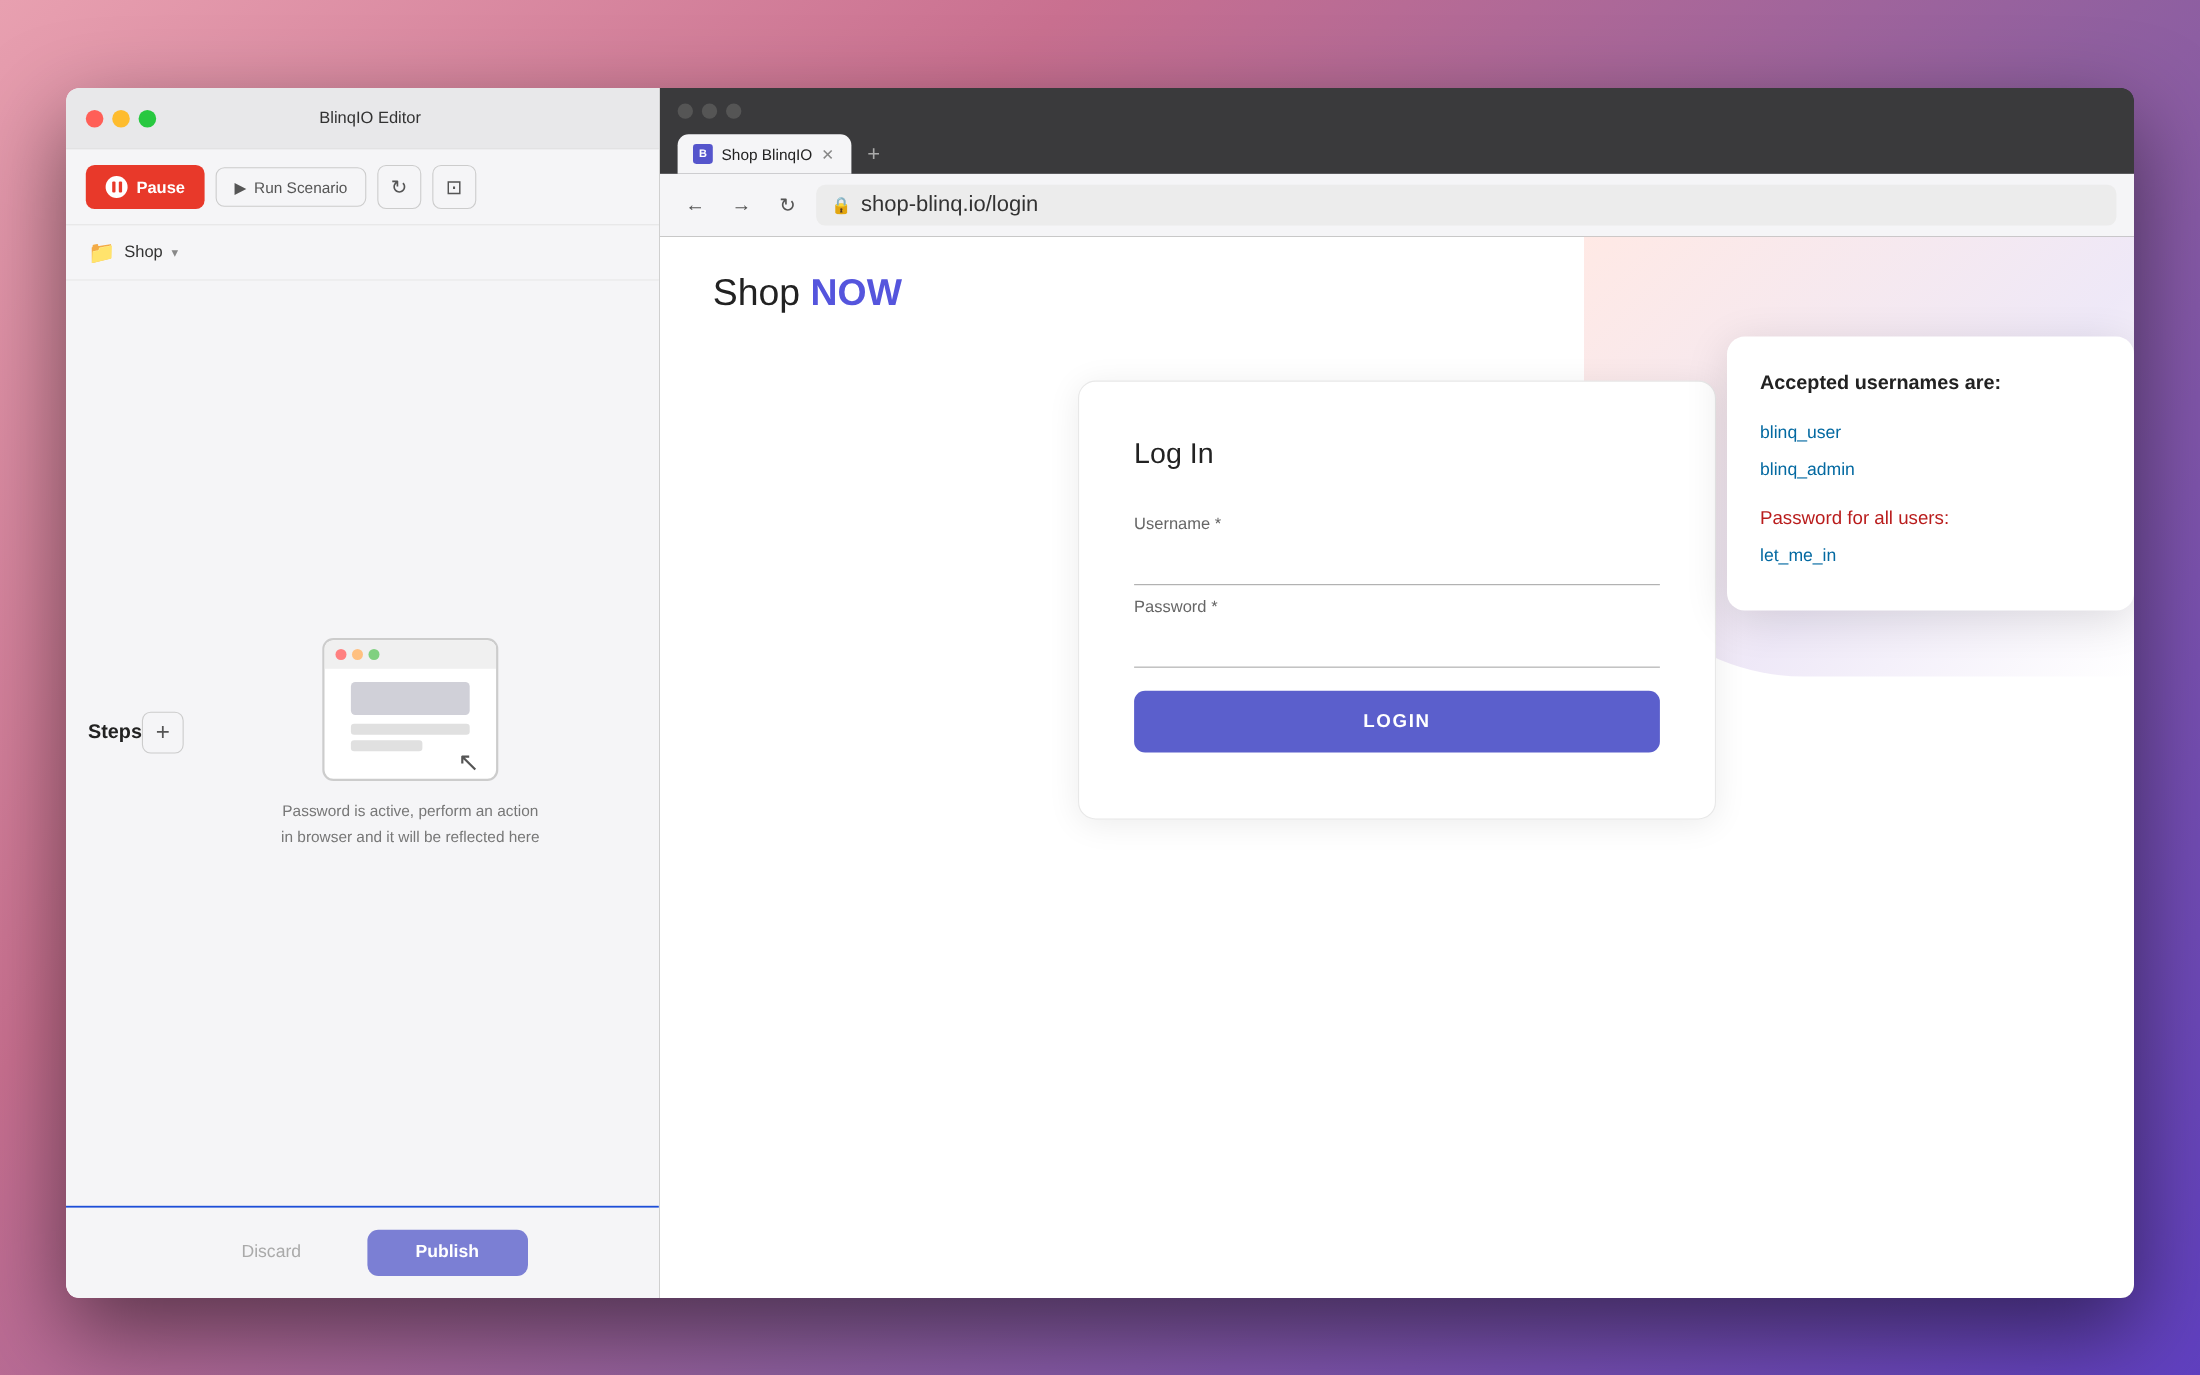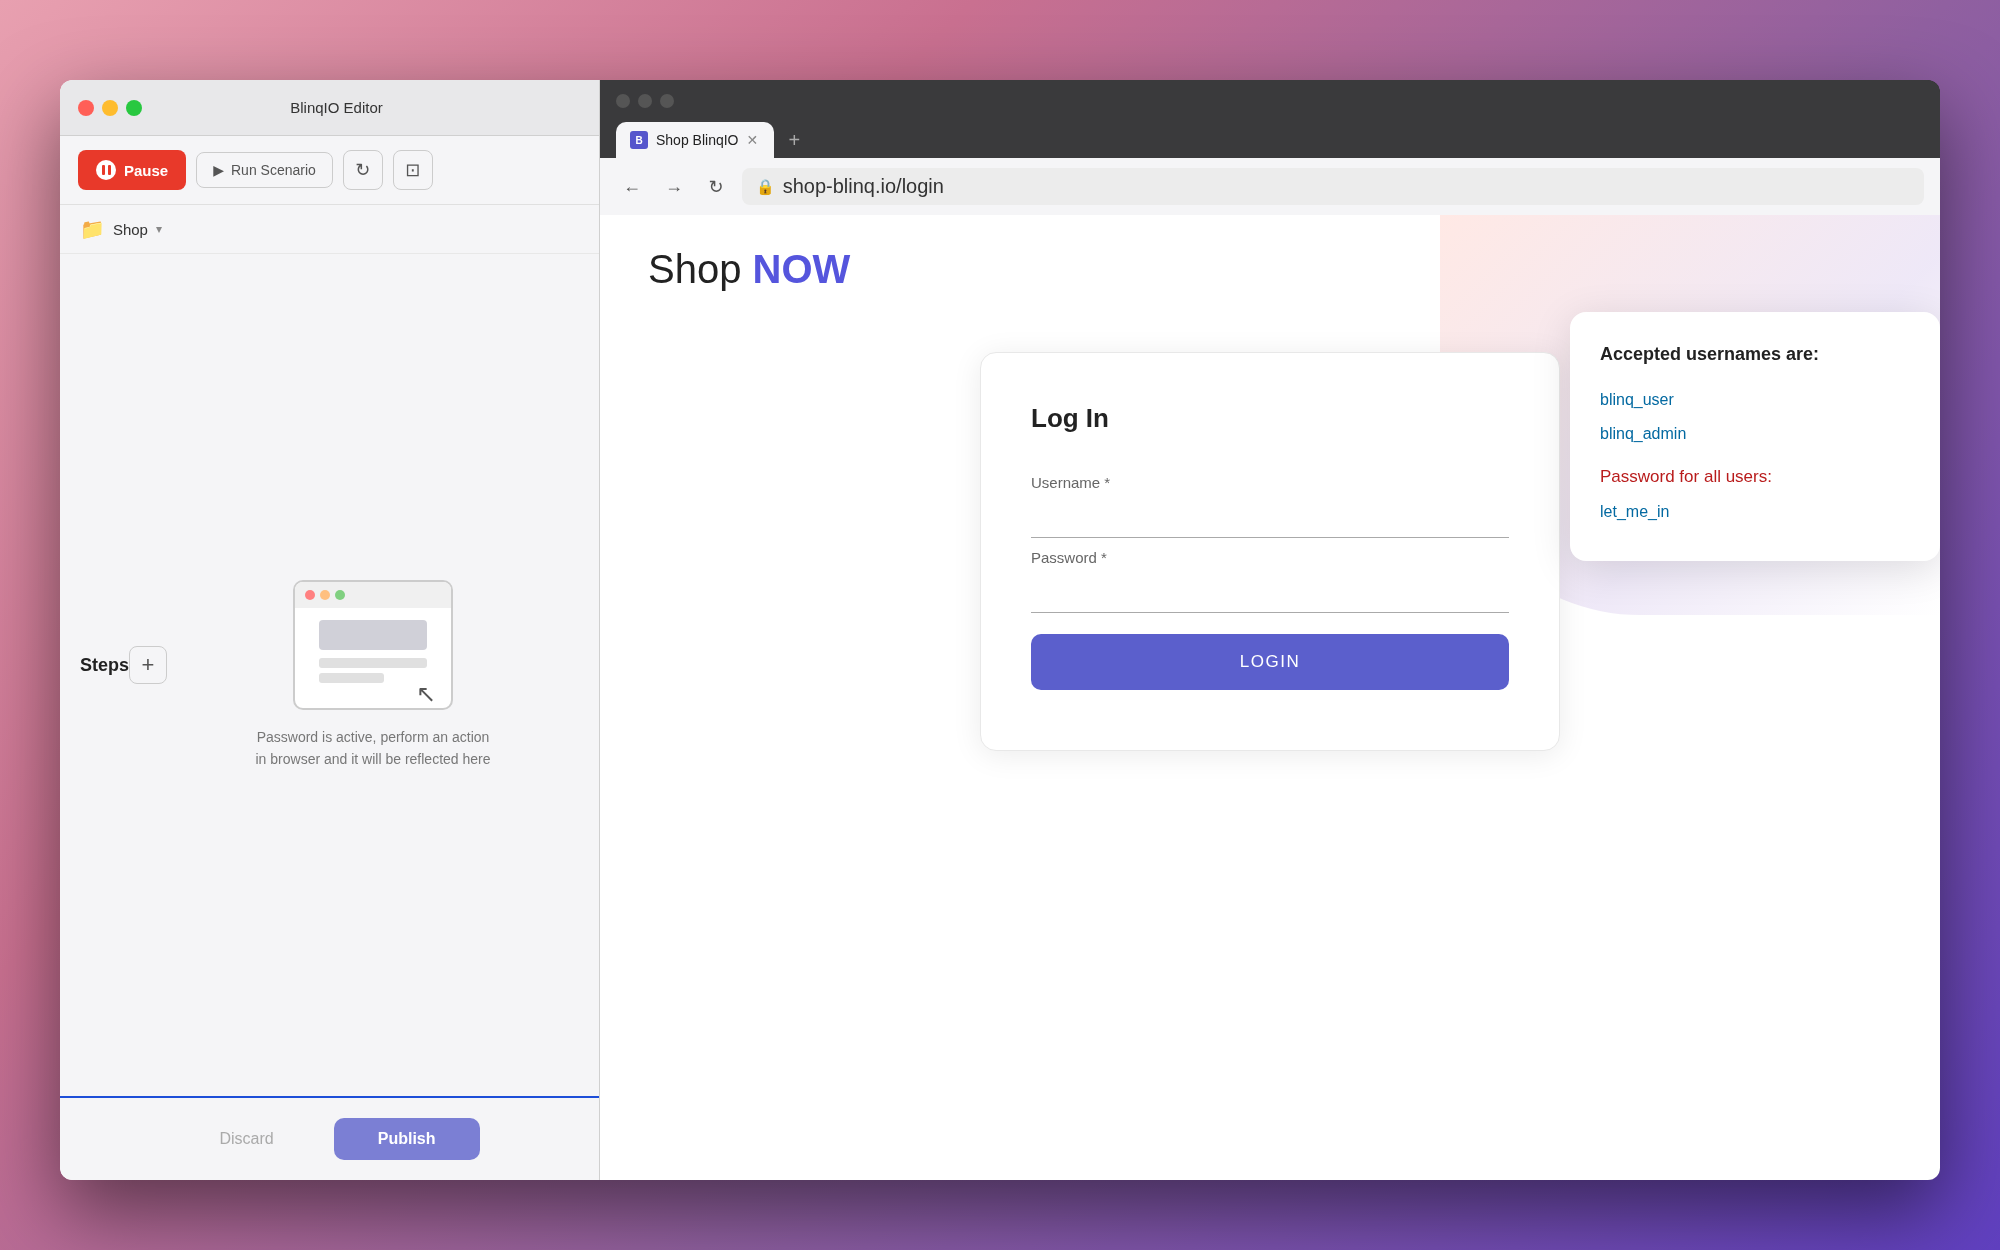--- a/index.html
+++ b/index.html
@@ -455,21 +455,21 @@
     
     .browser-content {
       flex: 1;
       background: white;
       overflow: hidden;
       position: relative;
     }
 
     .page-header {
       padding: 32px 48px 20px 48px;
-      font-size: 40px;
+      font-size: 34px;
       font-weight: 400;
       color: #222;
     }
 
     .page-header .now {
       color: #5555dd;
       font-weight: 700;
     }
 
     .login-section {
@@ -485,21 +485,21 @@
       width: 580px;
       background: white;
       border-radius: 16px;
       border: 1px solid #e8e8e8;
       padding: 50px 50px 60px 50px;
       box-shadow: 0 4px 30px rgba(0,0,0,0.08);
     }
 
     .login-title {
       font-size: 26px;
-      font-weight: 700;
+      font-weight: 400;
       color: #222;
       margin-bottom: 40px;
     }
 
     .form-group {
       margin-bottom: 11px;
     }
 
     .form-label {
       display: block;
@@ -520,21 +520,21 @@
     }
 
     .btn-login {
       width: 100%;
       padding: 18px;
       background: #5b5fcc;
       color: white;
       border: none;
       border-radius: 10px;
       font-size: 17px;
-      font-weight: 400;
+      font-weight: 700;
       letter-spacing: 1.5px;
       cursor: pointer;
       margin-top: 10px;
     }
 
     
     .credentials-card {
       position: absolute;
       right: 0;
       top: 0;

